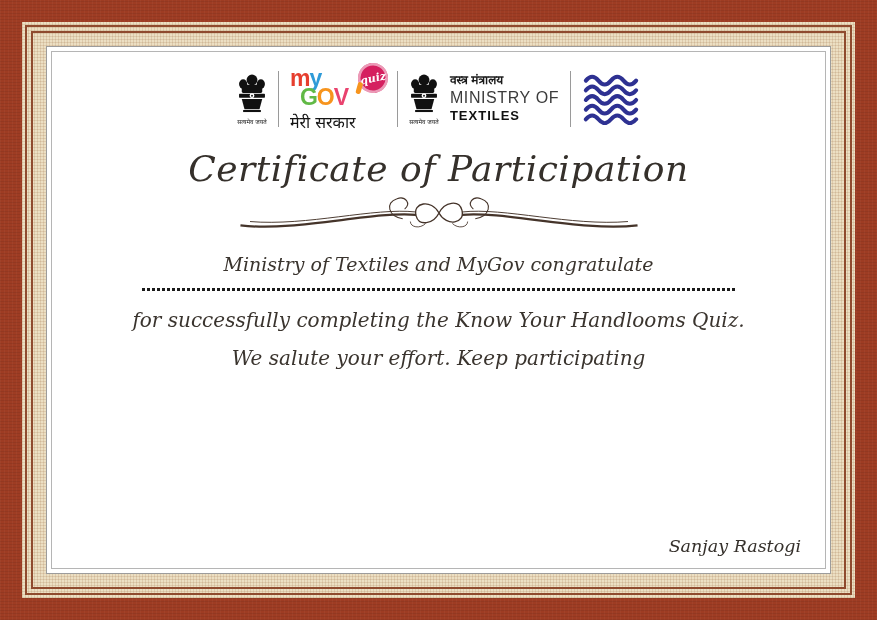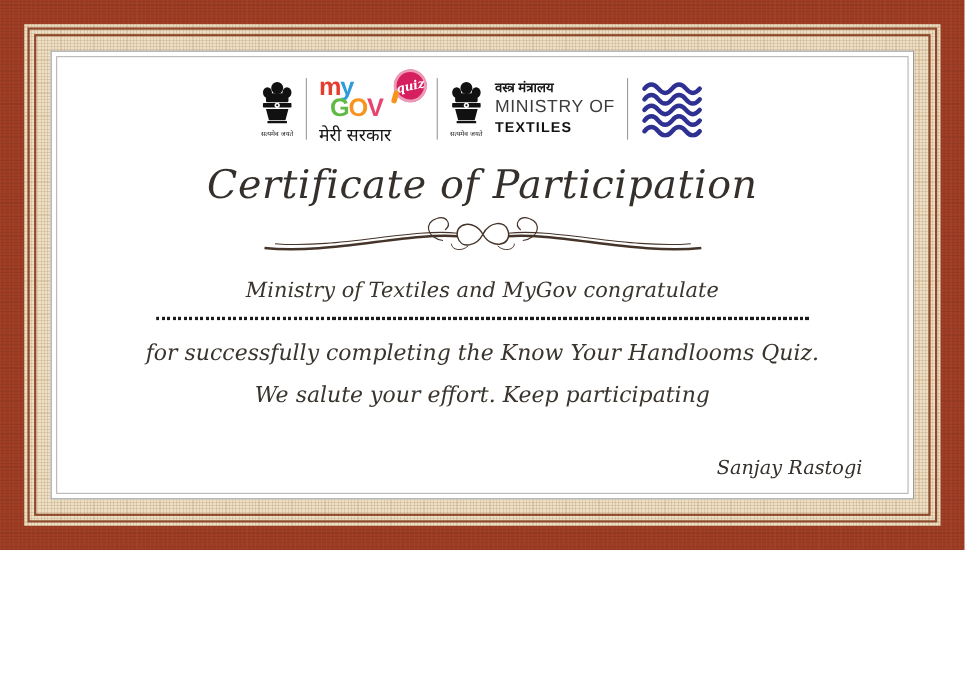--- a/index.html
+++ b/index.html
@@ -1,21 +1,21 @@
 <!DOCTYPE html>
 <html><head>
 <meta charset="utf-8">
 <style>
   * { margin: 0; padding: 0; box-sizing: border-box; }
   html, body { width: 877px; height: 620px; }
   body { font-family: "DejaVu Serif", serif; overflow: hidden; }
 
   
   .cert-outer {
-    width: 877px; height: 500px;
+    width: 877px; height: 620px;
     padding: 22px;
     background-color: #9e3c23;
     background-image:
       repeating-linear-gradient(0deg, rgba(0,0,0,0.07) 0 1px, transparent 1px 3px),
       repeating-linear-gradient(90deg, rgba(255,255,255,0.03) 0 1px, transparent 1px 4px);
   }
   .frame-a {
     height: 100%;
     padding: 3px;
     background-color: #ecdfc3;
@@ -75,21 +75,21 @@
   .recipient-name { margin-top: 7px; font-style: italic; font-size: 27px; letter-spacing: 1px; }
   .dotted-sep {
     margin: 13px auto 0 auto;
     width: 594px; height: 3px;
     background-image: repeating-linear-gradient(90deg, #1b1b1b 0 3px, transparent 3px 5px);
   }
   .body-line1 { margin-top: 17px; font-style: italic; font-size: 20px; }
   .body-line2 { margin-top: 14px; font-style: italic; font-size: 20px; }
 
   
-  .signature-block { position: absolute; right: 41px; bottom: 12px; text-align: center; }
+  .signature-block { position: absolute; right: 24px; bottom: 12px; text-align: center; }
   .sig-name { font-style: italic; font-size: 17.5px; color: #35302b; }
   .sig-designation { font-style: italic; font-size: 13.5px; color: #3a342e; margin-top: 1px; }
 </style>
 </head>
 <body>
 
 <div class="cert-outer">
   <div class="frame-a">
     <div class="frame-b">
       <div class="frame-c">

